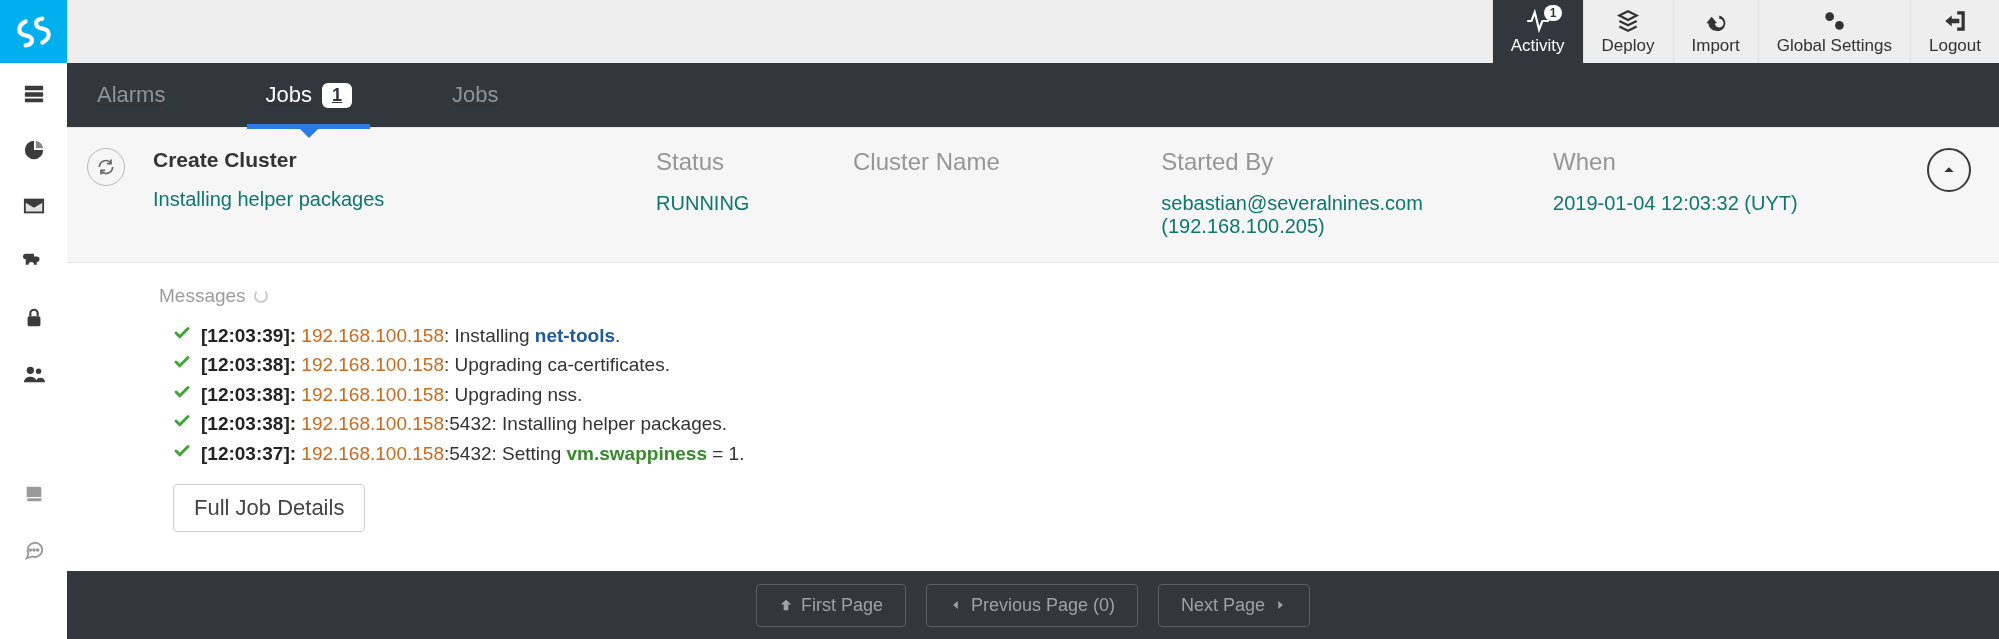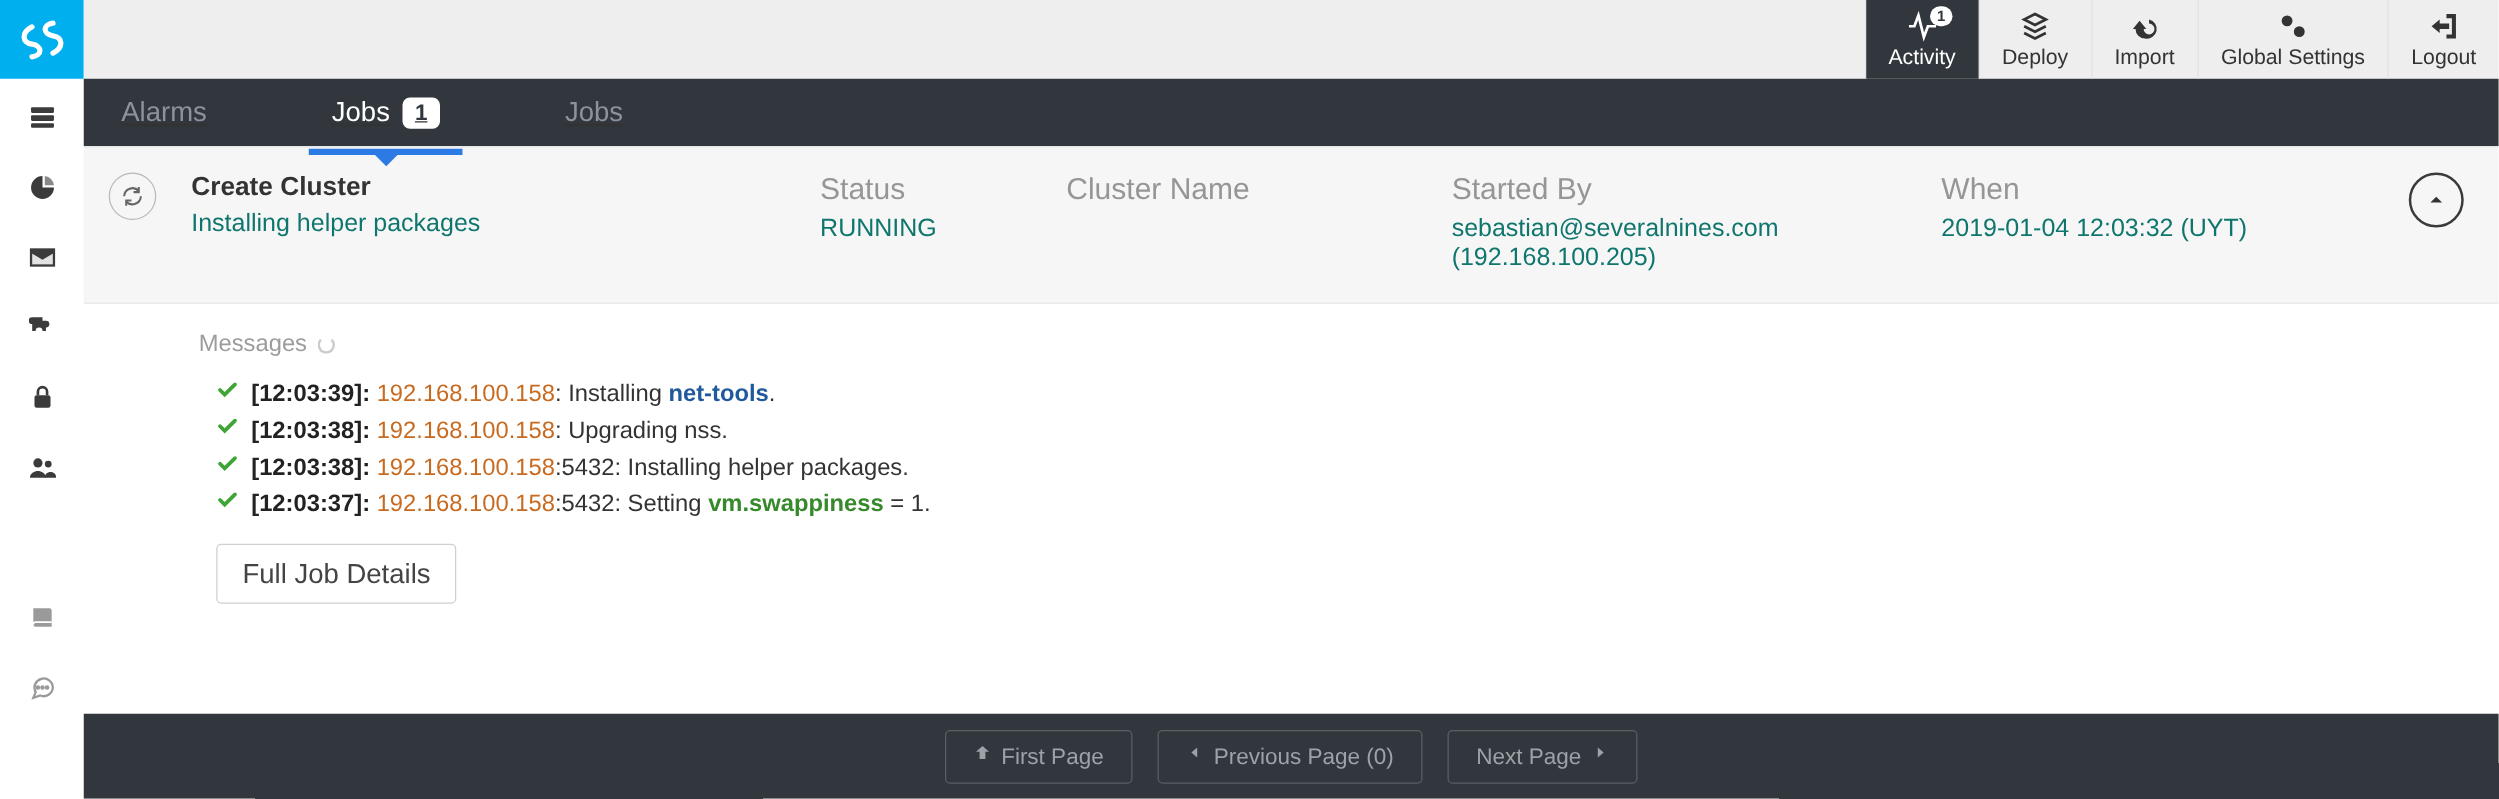--- a/index.html
+++ b/index.html
@@ -11,49 +11,49 @@
   .side-icons{display:flex;flex-direction:column;align-items:center;width:100%;padding-top:20px;gap:34px;}
   .side-icons .gap{height:30px;}
   .s-ico{width:22px;height:22px;color:#3b3b3b;display:flex;align-items:center;justify-content:center;}
   .s-ico svg{width:100%;height:100%;}
   .main{flex:1;display:flex;flex-direction:column;}
   .topbar{height:63px;background:#eeeeee;display:flex;justify-content:flex-end;}
   .topbar .btn{display:flex;flex-direction:column;align-items:center;justify-content:center;padding:0 18px;height:63px;border-left:1px solid #e2e2e2;position:relative;color:#333;gap:2px;font-size:17px;}
   .topbar .btn.active{background:#32373d;color:#fff;}
   .topbar .btn svg{width:26px;height:26px;}
   .badge-notif{position:absolute;top:5px;left:50%;transform:translateX(6px);background:#fff;color:#32373d;font-weight:bold;font-size:12px;border-radius:9px;padding:1px 6px;}
-  .tabs{height:54px;background:#32373d;display:flex;align-items:center;padding-left:30px;gap:100px;text-decoration:underline;}
+  .tabs{height:64px;background:#32373d;display:flex;align-items:center;padding-left:30px;gap:100px;text-decoration:underline;}
   .tab{color:#8e9399;font-size:22px;font-weight:500;display:flex;align-items:center;gap:10px;position:relative;height:68px;}
   .tab.active{color:#fff;}
   .tab.active::after{content:"";position:absolute;bottom:0;left:-18px;right:-18px;height:5px;background:#2c7be5;}
   .tab .count{background:#fff;color:#32373d;border-radius:6px;font-weight:700;padding:2px 10px;font-size:18px;}
   .tab-pointer{position:absolute;left:50%;bottom:-9px;transform:translateX(-50%);width:0;height:0;border-left:10px solid transparent;border-right:10px solid transparent;border-top:10px solid #2c7be5;z-index:2;}
   .summary{display:flex;align-items:flex-start;padding:20px 28px 24px 20px;background:#f6f6f6;border-bottom:1px solid #e6e6e6;border-top:1px solid #e6e6e6;}
   .spin{width:38px;height:38px;border:1px solid #b9b9b9;border-radius:50%;display:flex;align-items:center;justify-content:center;margin-right:28px;color:#666;}
   .cols{flex:1;display:flex;gap:30px;}
-  .col{display:flex;flex-direction:column;gap:6px;}
+  .col{display:flex;flex-direction:column;gap:16px;}
   .col.title-col{flex:2;}
   .col .label{color:#969696;font-size:24px;}
   .col .value{color:#0f766e;font-size:20px;}
   .col .heading{color:#333;font-size:21px;font-weight:600;}
   .expand{width:44px;height:44px;border:2px solid #3a3a3a;border-radius:50%;display:flex;align-items:center;justify-content:center;margin-left:40px;}
   .expand svg{width:16px;height:16px;}
   .msgs{padding:22px 28px 10px 92px;}
   .msgs-title{color:#9c9c9c;font-size:19px;margin-bottom:14px;display:flex;align-items:center;gap:8px;}
   .msg-list{padding-left:14px;}
   .msg{display:flex;align-items:flex-start;gap:10px;font-size:19px;line-height:1.55;}
   .chk{color:#3fa535;font-weight:bold;}
   .chk svg{width:18px;height:18px;}
   .ts{font-weight:700;color:#222;}
   .ip{color:#c86a1f;}
   .kw-blue{color:#215a9c;font-weight:600;}
   .kw-green{color:#368a2c;font-weight:600;}
   .details-btn{margin:16px 0 0 14px;border:1px solid #cfcfcf;background:#fff;color:#444;font-size:22px;padding:10px 20px;border-radius:4px;display:inline-block;}
   .footer{margin-top:auto;height:68px;background:#32373d;display:flex;align-items:center;justify-content:center;gap:20px;}
-  .fbtn{border:1px solid #5b5f65;color:#9da2a8;padding:10px 22px;border-radius:4px;font-size:18px;display:flex;gap:8px;}
+  .fbtn{border:1px solid #5b5f65;color:#9da2a8;padding:10px 22px;border-radius:4px;font-size:18px;display:flex;align-items:center;gap:8px;}
   .fbtn svg{width:14px;height:14px;}
   .small-spin{width:14px;height:14px;border:2px solid #ccc;border-top-color:transparent;border-radius:50%;display:inline-block;}
 </style>
 </head>
 <body>
 
 <div class="app">
   <div class="sidebar">
     <div class="logo-box">
       <svg viewBox="0 0 100 100" fill="none" stroke="#fff" stroke-width="10" stroke-linecap="round">
@@ -217,20 +217,26 @@
           <div class="msg">
             <span class="chk"><svg viewBox="0 0 24 24" fill="none" stroke="currentColor" stroke-width="4" stroke-linecap="round">
                 <path d="M4 12l5 5L20 6"></path>
               </svg></span>
             <span><span class="ts">[12:03:39]:</span> <span class="ip">192.168.100.158</span>: Installing <span class="kw-blue">net-tools</span>.</span>
           </div>
           <div class="msg">
             <span class="chk"><svg viewBox="0 0 24 24" fill="none" stroke="currentColor" stroke-width="4" stroke-linecap="round">
                 <path d="M4 12l5 5L20 6"></path>
               </svg></span>
+            <span><span class="ts">[12:03:38]:</span> <span class="ip">192.168.100.158</span>: Upgrading ca-certificates.</span>
+          </div>
+          <div class="msg">
+            <span class="chk"><svg viewBox="0 0 24 24" fill="none" stroke="currentColor" stroke-width="4" stroke-linecap="round">
+                <path d="M4 12l5 5L20 6"></path>
+              </svg></span>
             <span><span class="ts">[12:03:38]:</span> <span class="ip">192.168.100.158</span>: Upgrading nss.</span>
           </div>
           <div class="msg">
             <span class="chk"><svg viewBox="0 0 24 24" fill="none" stroke="currentColor" stroke-width="4" stroke-linecap="round">
                 <path d="M4 12l5 5L20 6"></path>
               </svg></span>
             <span><span class="ts">[12:03:38]:</span> <span class="ip">192.168.100.158</span>:5432: Installing helper packages.</span>
           </div>
           <div class="msg">
             <span class="chk"><svg viewBox="0 0 24 24" fill="none" stroke="currentColor" stroke-width="4" stroke-linecap="round">

